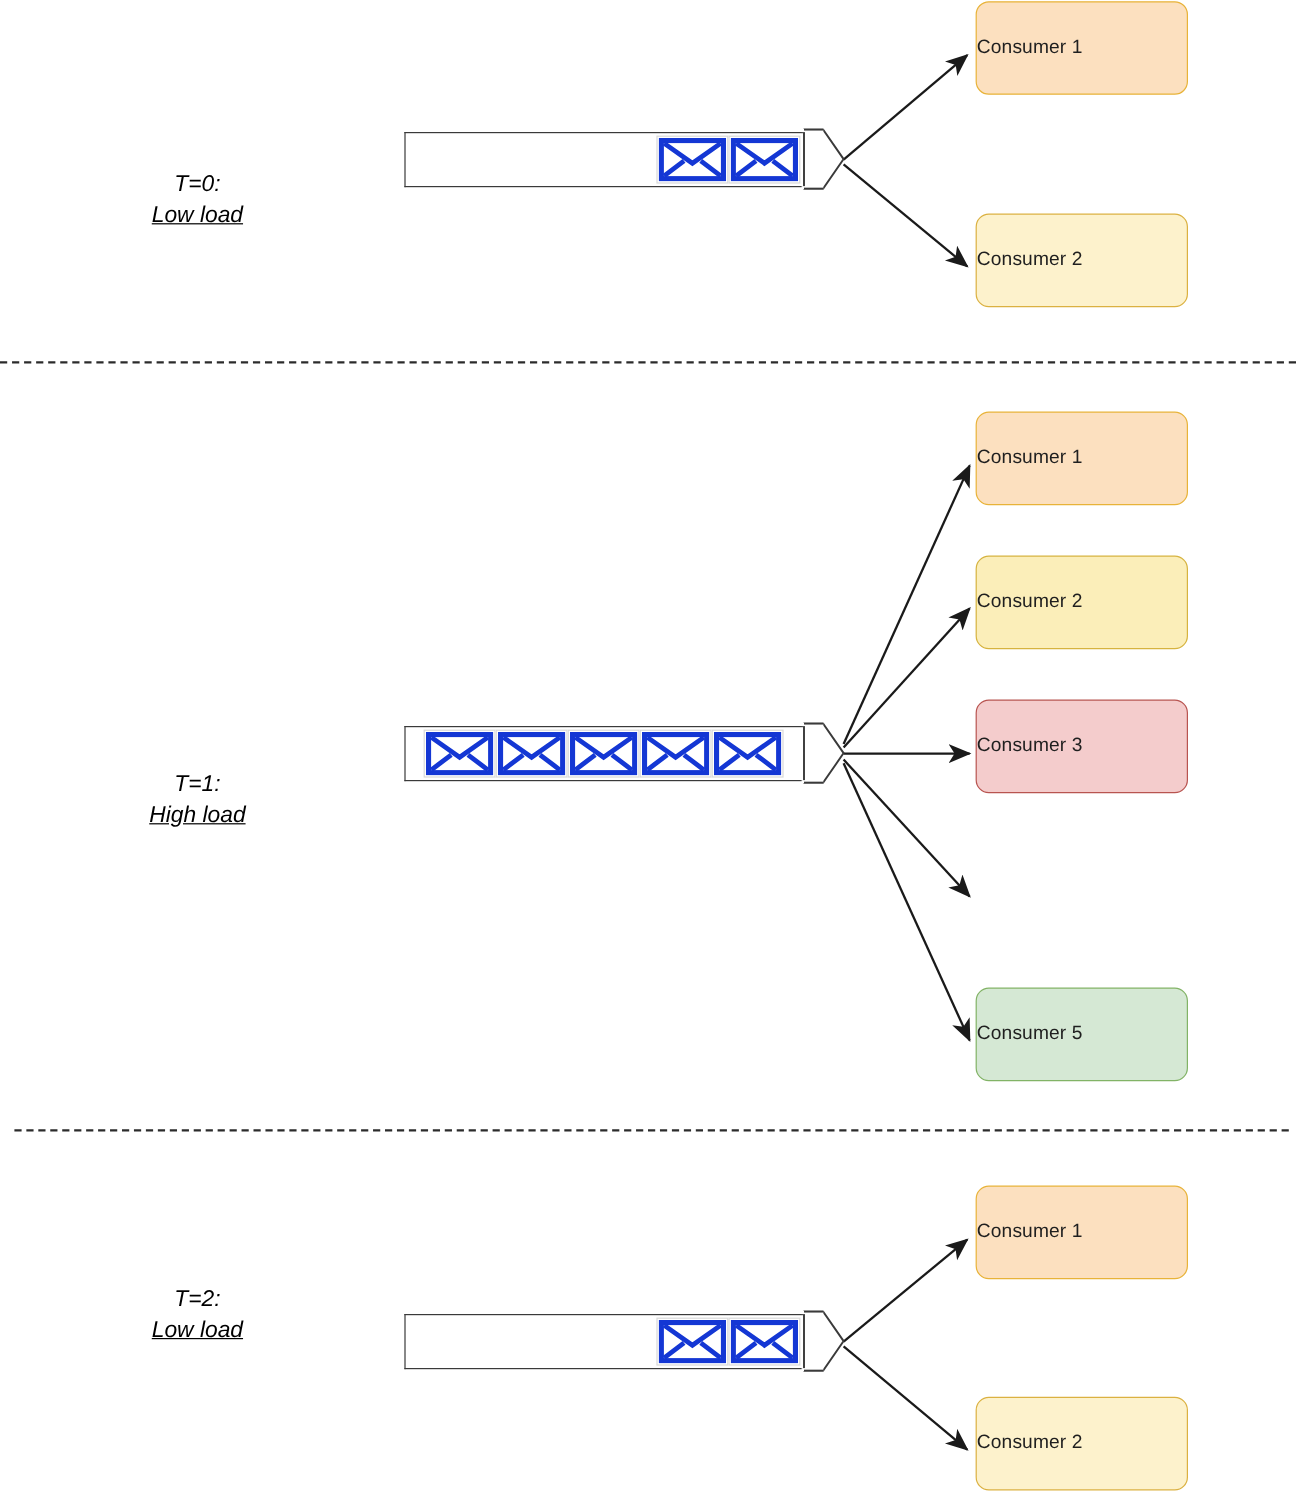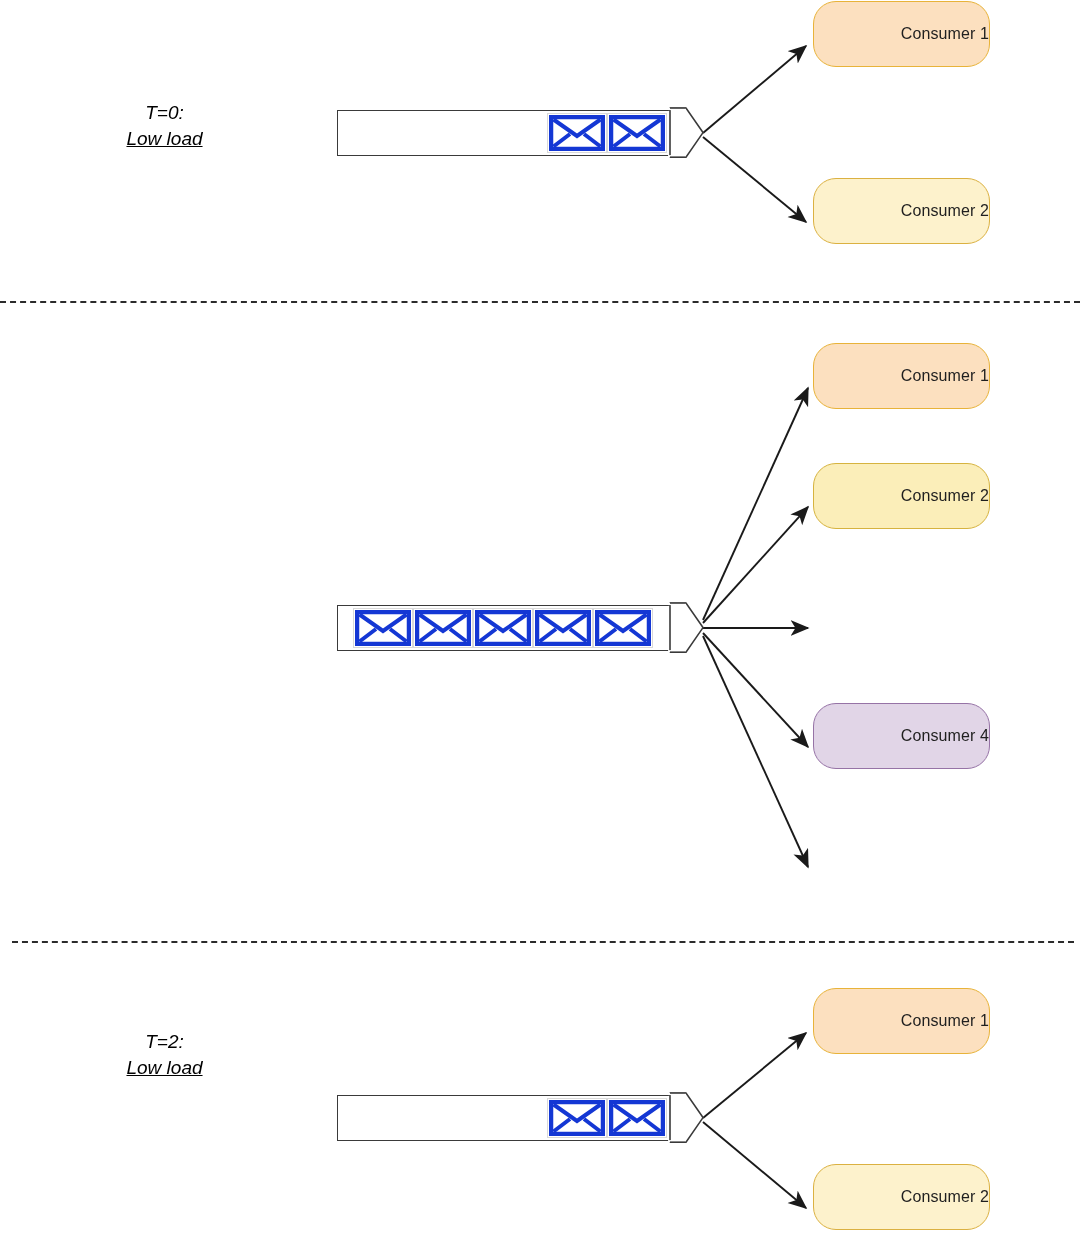--- a/index.html
+++ b/index.html
@@ -18,21 +18,21 @@
   
   .time-label {
     position: absolute;
     text-align: center;
     font-style: italic;
     font-size: 19px;
     line-height: 26px;
     color: #000000;
     white-space: nowrap;
   }
-  .time-label .l1 { display: block; }
+  .time-label .l1 { display: block; margin-top: 41px; }
   .time-label .l2 { display: block; text-decoration: underline; }
 
   
   .queue {
     position: absolute;
     height: 46px;
   }
   .queue-body {
     position: absolute;
     left: 0; top: 0;
@@ -63,26 +63,26 @@
     border: 1.5px solid #d9d9d9;
     background: #ffffff;
     padding: 1px;
   }
   .envelope svg { display: block; width: 100%; height: 100%; }
 
   
   .consumer {
     position: absolute;
     width: 177px;
-    height: 66px;
-    border-radius: 23px;
+    height: 78px;
+    border-radius: 11px;
     border: 1.6px solid #000;
     display: flex;
     align-items: center;
-    justify-content: flex-end;
+    justify-content: flex-start;
     font-size: 16px;
     color: #1f1f1f;
     letter-spacing: 0.1px;
   }
 
   
   .arrows {
     position: absolute;
     left: 0; top: 0;
     width: 1080px; height: 1256px;
@@ -163,20 +163,24 @@
 
   <div class="consumer" style="left:813px; top:1px;   background:#fce0bf; border-color:#e8b339;">
     <span>Consumer 1</span>
   </div>
   <div class="consumer" style="left:813px; top:178px; background:#fdf2cc; border-color:#dbb141;">
     <span>Consumer 2</span>
   </div>
 
   <div class="divider" style="left:0px; top:301px; width:1080px;"></div>
 
+  <div class="time-label" style="left:92px; top:600px; width:145px;">
+    <span class="l1">T=1:</span>
+    <span class="l2">High load</span>
+  </div>
 
   <div class="queue" style="left:337px; top:605px; width:366px;">
     <div class="queue-body" style="width:335px;"></div>
     <div class="queue-tip" style="left:333px;">
       <svg viewBox="0 0 33 49.2" preserveAspectRatio="none">
         <path d="M0,0 L16,0 L33,24.6 L16,49.2 L0,49.2 Z" fill="#ffffff" stroke="#3a3a3a" stroke-width="1.6"></path>
         <line x1="-2" y1="0.8" x2="16" y2="0.8" stroke="#ffffff" stroke-width="2.6"></line>
         <line x1="-2" y1="48.4" x2="16" y2="48.4" stroke="#ffffff" stroke-width="2.6"></line>
         <line x1="0" y1="0" x2="16" y2="0" stroke="#3a3a3a" stroke-width="1.6"></line>
         <line x1="0" y1="49.2" x2="16" y2="49.2" stroke="#3a3a3a" stroke-width="1.6"></line>
@@ -220,22 +224,25 @@
       </div>
     </div>
   </div>
 
   <div class="consumer" style="left:813px; top:343px; background:#fce0bf; border-color:#e8b339;">
     <span>Consumer 1</span>
   </div>
   <div class="consumer" style="left:813px; top:463px; background:#fbeeb9; border-color:#d6b33f;">
     <span>Consumer 2</span>
   </div>
-  <div class="consumer" style="left:813px; top:703px; background:#e1d5e7; border-color:#9673a6;">
-    <span>Consumer 4</span>
+  <div class="consumer" style="left:813px; top:583px; background:#f4cccc; border-color:#b85450;">
+    <span>Consumer 3</span>
+  </div>
+  <div class="consumer" style="left:813px; top:823px; background:#d5e8d4; border-color:#82b366;">
+    <span>Consumer 5</span>
   </div>
 
   <div class="divider" style="left:12px; top:941px; width:1062px;"></div>
 
   <div class="time-label" style="left:92px; top:1029px; width:145px;">
     <span class="l1">T=2:</span>
     <span class="l2">Low load</span>
   </div>
 
   <div class="queue" style="left:337px; top:1095px; width:366px;">

